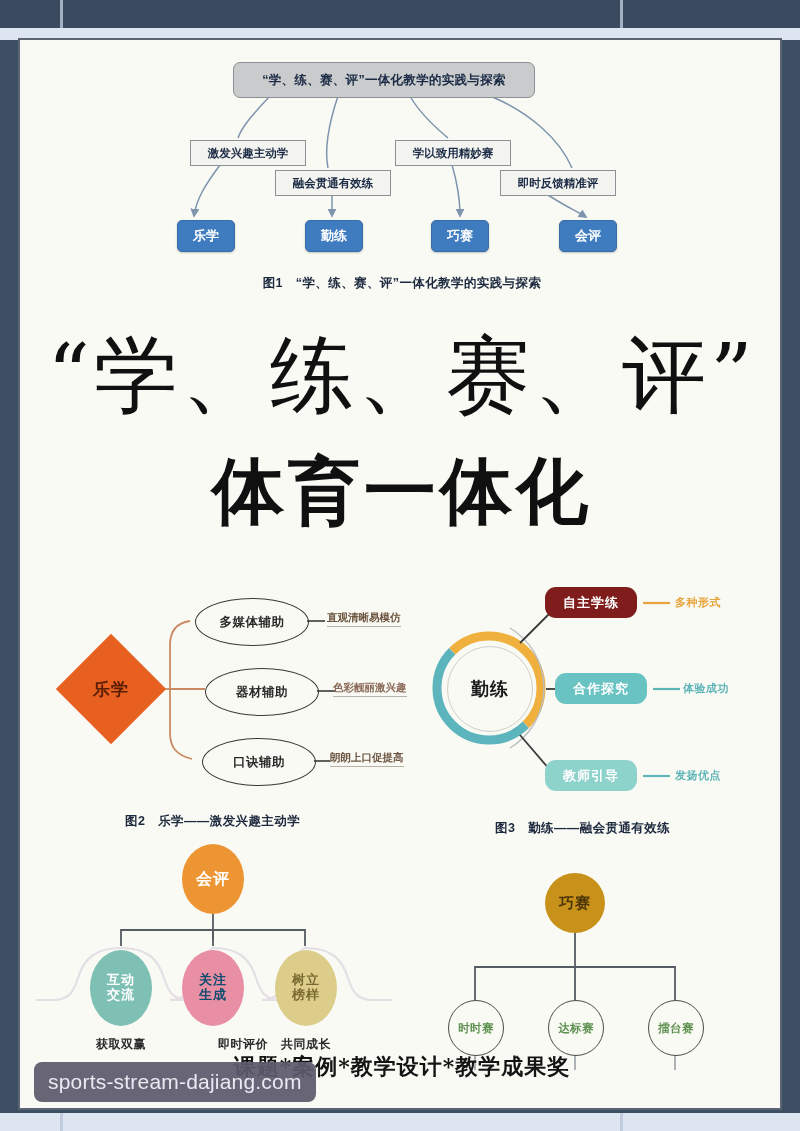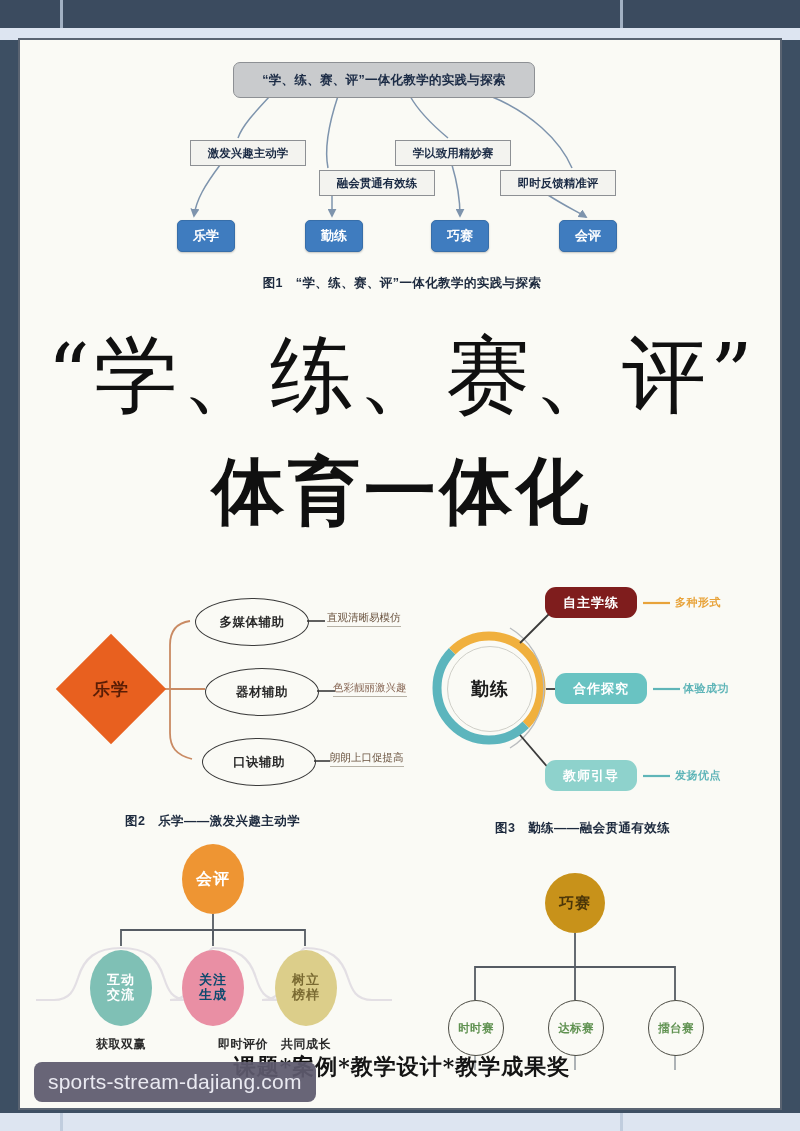--- a/index.html
+++ b/index.html
@@ -31,21 +31,21 @@
     background:#c9cbcd;border:1px solid #8d9094;border-radius:7px;
     display:flex;align-items:center;justify-content:center;
     color:#1b2b45;font-size:12.5px;font-weight:bold;letter-spacing:.3px;
   }
   .f1-lbl{
     position:absolute;background:#f3f3ef;border:1px solid #8d9094;
     display:flex;align-items:center;justify-content:center;
     color:#1b2b45;font-size:11.5px;font-weight:bold;height:24px;
   }
   .f1-lbl.a{left:170px;top:100px;width:114px;text-align:right;}
-  .f1-lbl.b{left:255px;top:130px;width:114px;margin-left:44px;}
+  .f1-lbl.b{left:255px;top:130px;width:114px;}
   .f1-lbl.c{left:375px;top:100px;width:114px;}
   .f1-lbl.d{left:480px;top:130px;width:114px;}
   .f1-box{
     position:absolute;top:180px;height:30px;width:56px;border-radius:5px;
     background:#3f7cbf;border:1px solid #376ea9;
     display:flex;align-items:center;justify-content:center;
     color:#ffffff;font-size:13px;font-weight:bold;
     box-shadow:0 1px 2px rgba(0,0,0,.22);
   }
   .f1-box.b1{left:157px;}
@@ -86,21 +86,21 @@
   .ellip{
     position:absolute;width:112px;height:46px;border:1.6px solid #3a3a3a;
     border-radius:50%;background:transparent;
     display:flex;align-items:center;justify-content:center;
     color:#2a2a2a;font-size:12.5px;font-weight:bold;letter-spacing:.5px;
   }
   .ellip.e1{left:165px;top:33px;}
   .ellip.e2{left:175px;top:103px;}
   .ellip.e3{left:172px;top:173px;}
   .f2-note{
-    position:absolute;font-size:10.5px;font-weight:normal;color:#6b5440;
+    position:absolute;font-size:10.5px;font-weight:bold;color:#6b5440;
     border-bottom:1.4px solid #b7b2a6;padding-bottom:1px;white-space:nowrap;
   }
   .f2-note.n1{left:297px;top:46px;}
   .f2-note.n2{left:303px;top:116px;color:#8a6a58;}
   .f2-note.n3{left:300px;top:186px;}
   .f2-svg{position:absolute;left:0;top:0;width:380px;height:265px;pointer-events:none;}
   .cap2{
     position:absolute;left:95px;top:248px;font-size:12.5px;font-weight:bold;
     color:#1d2a3e;letter-spacing:.4px;white-space:nowrap;
   }

